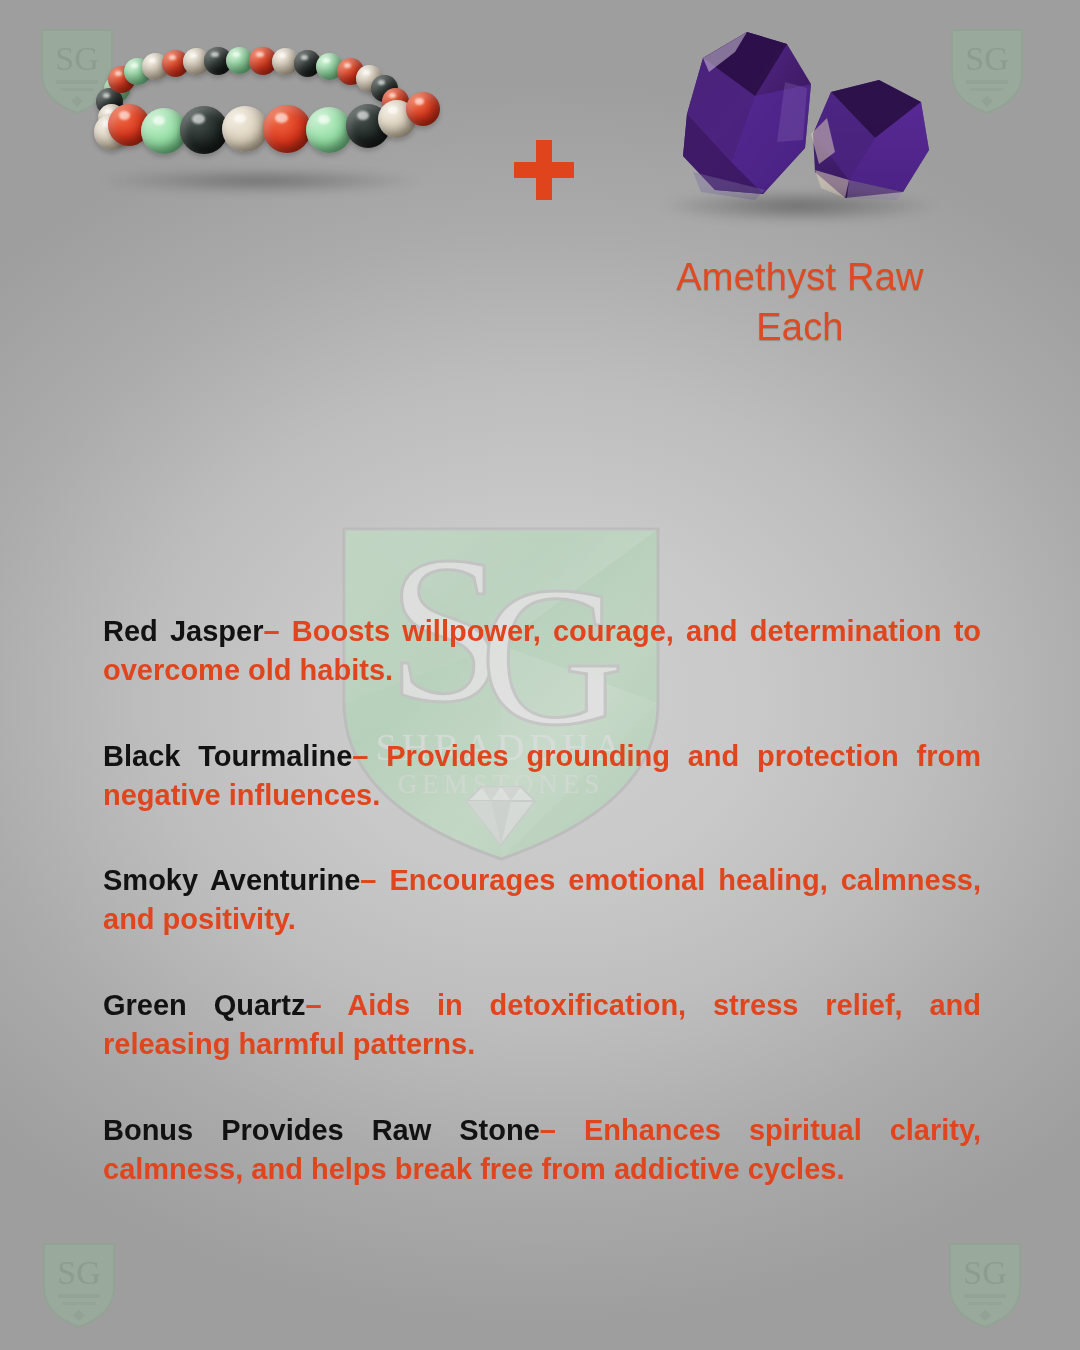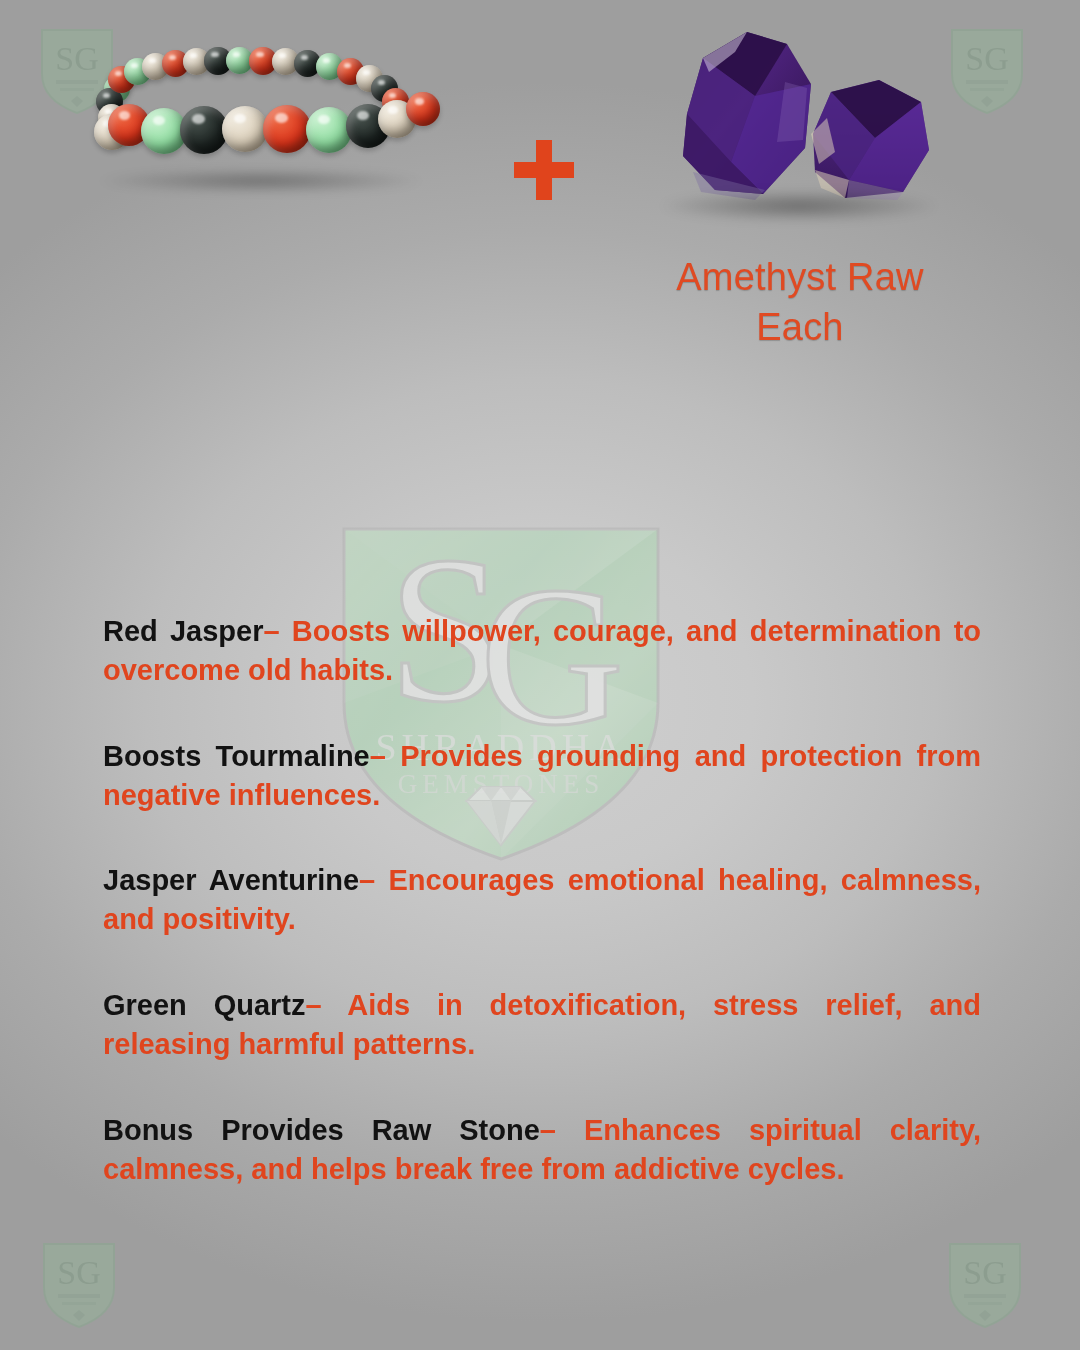--- a/index.html
+++ b/index.html
@@ -305,25 +305,25 @@
   </div>
 
 
   <div class="bullets">
 
     <div class="bullet">
       <span class="stone">Red Jasper</span><span class="desc">– </span><span class="desc">Boosts willpower, courage, and determination to overcome old habits.</span>
     </div>
 
     <div class="bullet">
-      <span class="stone">Boosts Tourmaline</span><span class="desc">– </span><span class="desc">Provides grounding and protection from negative influences.</span>
-    </div>
-
-    <div class="bullet">
-      <span class="stone">Jasper Aventurine</span><span class="desc">– </span><span class="desc">Encourages emotional healing, calmness, and positivity.</span>
+      <span class="stone">Black Tourmaline</span><span class="desc">– </span><span class="desc">Provides grounding and protection from negative influences.</span>
+    </div>
+
+    <div class="bullet">
+      <span class="stone">Smoky Aventurine</span><span class="desc">– </span><span class="desc">Encourages emotional healing, calmness, and positivity.</span>
     </div>
 
     <div class="bullet">
       <span class="stone">Green Quartz</span><span class="desc">– </span><span class="desc">Aids in detoxification, stress relief, and releasing harmful patterns.</span>
     </div>
 
     <div class="bullet">
       <span class="stone">Bonus Provides Raw Stone</span><span class="desc">– </span><span class="desc">Enhances spiritual clarity, calmness, and helps break free from addictive cycles.</span>
     </div>
 

